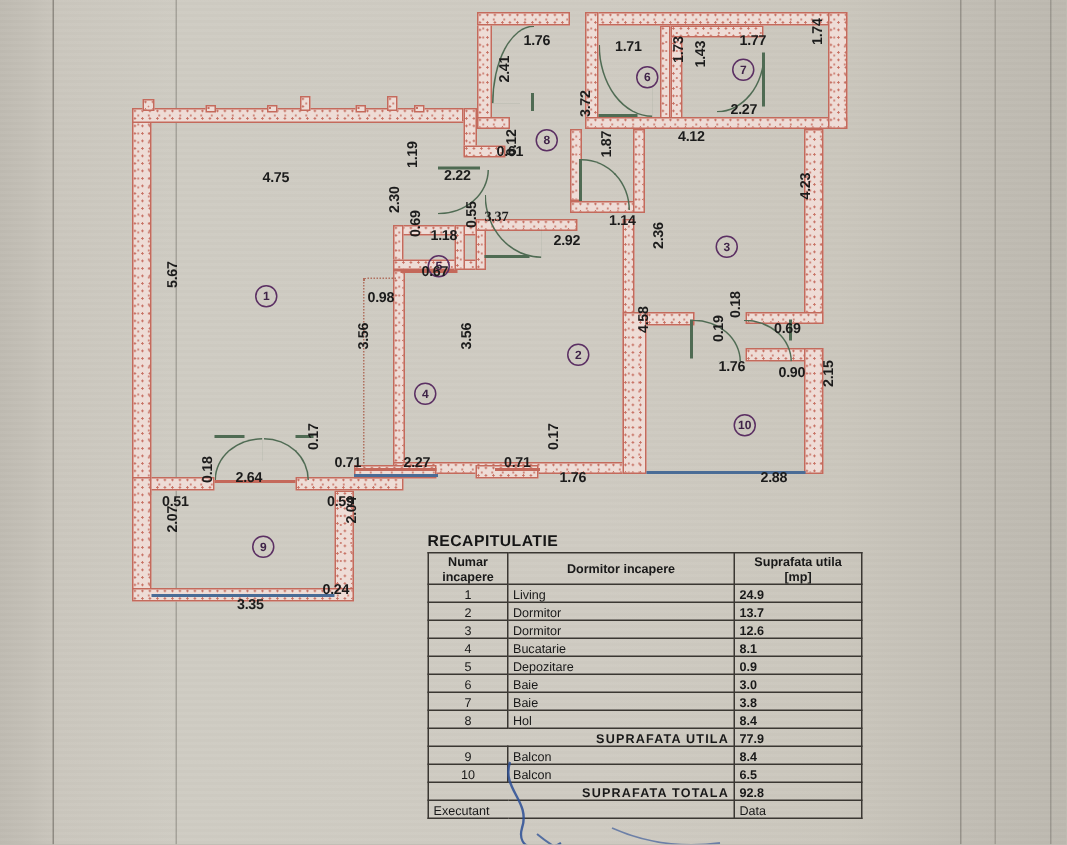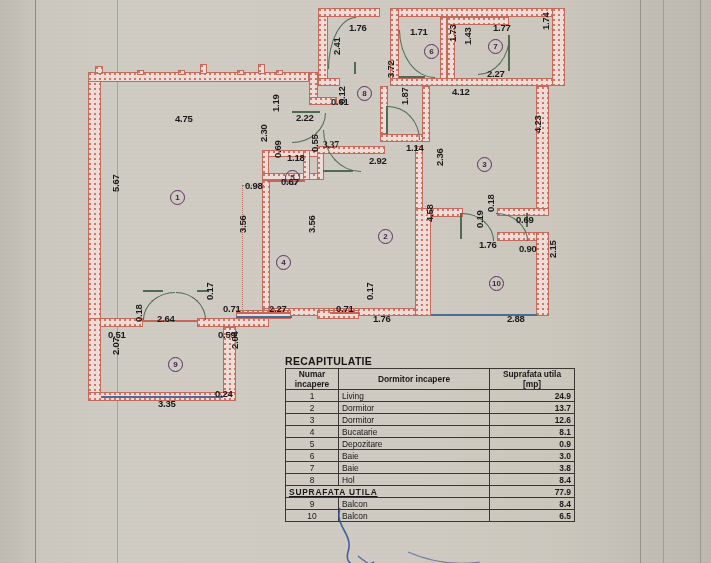--- a/index.html
+++ b/index.html
@@ -70,22 +70,22 @@
   
   .recap{position:absolute;font-family:"Liberation Serif",serif;color:#141414;}
   .recap-title{position:absolute;font-size:10.5px;font-weight:bold;letter-spacing:.3px;
                font-family:"Liberation Sans",sans-serif;color:#161616;}
   table.rt{border-collapse:collapse;width:290px;background:transparent;}
   table.rt td,table.rt th{border:1px solid #3a3732;font-size:8.4px;
        padding:0 3px;height:11px;color:#191919;font-family:"Liberation Sans",sans-serif;}
   table.rt th{font-size:8.4px;font-weight:bold;text-align:center;height:13px;line-height:10px;}
   td.c{text-align:center;}
   td.l{text-align:left;padding-left:4px;}
-  td.tot{text-align:left;font-weight:bold;letter-spacing:.8px;font-size:9px;height:15px;text-decoration:underline;}
-  td.val{text-align:right;font-weight:bold;font-size:9px;}
+  td.tot{text-align:right;font-weight:bold;letter-spacing:.8px;font-size:9px;height:15px;}
+  td.val{text-align:left;font-weight:bold;font-size:9px;}
   .col1{width:46px;}
   .col3{width:78px;}
   .blue-scribble{position:absolute;pointer-events:none;}
 </style>
 </head>
 <body>
 
 <div id="page">
   <div class="paper"></div>
 
@@ -235,21 +235,21 @@
       <div class="dim v" style="left: 110px; top: 192px;">5.67</div>
       <div class="dim v" style="left: 270px; top: 112px;">1.19</div>
       <div class="dim v" style="left: 258px; top: 142px;">2.30</div>
       <div class="dim v" style="left: 272px; top: 158px;">0.69</div>
       <div class="dim" style="left: 287px; top: 152px;">1.18</div>
       <div class="dim v" style="left: 309px; top: 152px;">0.55</div>
       <div class="dim" style="left: 281px; top: 176px;">0.67</div>
       <div class="dim" style="left: 323px; top: 140px; font-family: Liberation Serif, serif;">3.37</div>
       <div class="dim" style="left: 369px; top: 155px;">2.92</div>
       <div class="dim" style="left: 406px; top: 142px;">1.14</div>
-      <div class="dim" style="left: 245px; top: 180px;">0.98</div>
+      <div class="dim" style="left: 245px; top: 193px;">0.98</div>
       <div class="dim v" style="left: 237px; top: 233px;">3.56</div>
       <div class="dim v" style="left: 306px; top: 233px;">3.56</div>
       <div class="dim v" style="left: 434px; top: 166px;">2.36</div>
       <div class="dim v" style="left: 424px; top: 222px;">4.58</div>
       <div class="dim v" style="left: 532px; top: 133px;">4.23</div>
       <div class="dim v" style="left: 485px; top: 212px;">0.18</div>
       <div class="dim v" style="left: 474px; top: 228px;">0.19</div>
       <div class="dim" style="left: 479px; top: 239px;">1.76</div>
       <div class="dim" style="left: 516px; top: 214px;">0.69</div>
       <div class="dim" style="left: 519px; top: 243px;">0.90</div>
@@ -330,20 +330,28 @@
           <tr>
             <td class="c">9</td>
             <td class="l">Balcon</td>
             <td class="val">8.4</td>
           </tr>
           <tr>
             <td class="c">10</td>
             <td class="l">Balcon</td>
             <td class="val">6.5</td>
           </tr>
+          <tr>
+            <td class="tot" colspan="2">SUPRAFATA  TOTALA</td>
+            <td class="val">92.8</td>
+          </tr>
+          <tr>
+            <td class="l" colspan="2">Executant</td>
+            <td class="l">Data</td>
+          </tr>
         </tbody>
     </table>
   </div>
 
   <svg class="blue-scribble" width="260" height="80" style="left:330px;top:500px;">
     <path d="M10,8 C4,26 24,34 18,52 C14,66 30,70 44,62" stroke="#2b4f96" stroke-width="1.6" fill="none" opacity=".85"></path>
     <path d="M28,56 C40,66 56,74 72,78" stroke="#2b4f96" stroke-width="1.3" fill="none" opacity=".75"></path>
     <path d="M78,52 C96,60 120,66 150,62" stroke="#2b4f96" stroke-width="1.2" fill="none" opacity=".6"></path>
     <path d="M186,74 C206,64 226,68 240,76" stroke="#2b4f96" stroke-width="2" fill="none" opacity=".7"></path>
   </svg>

